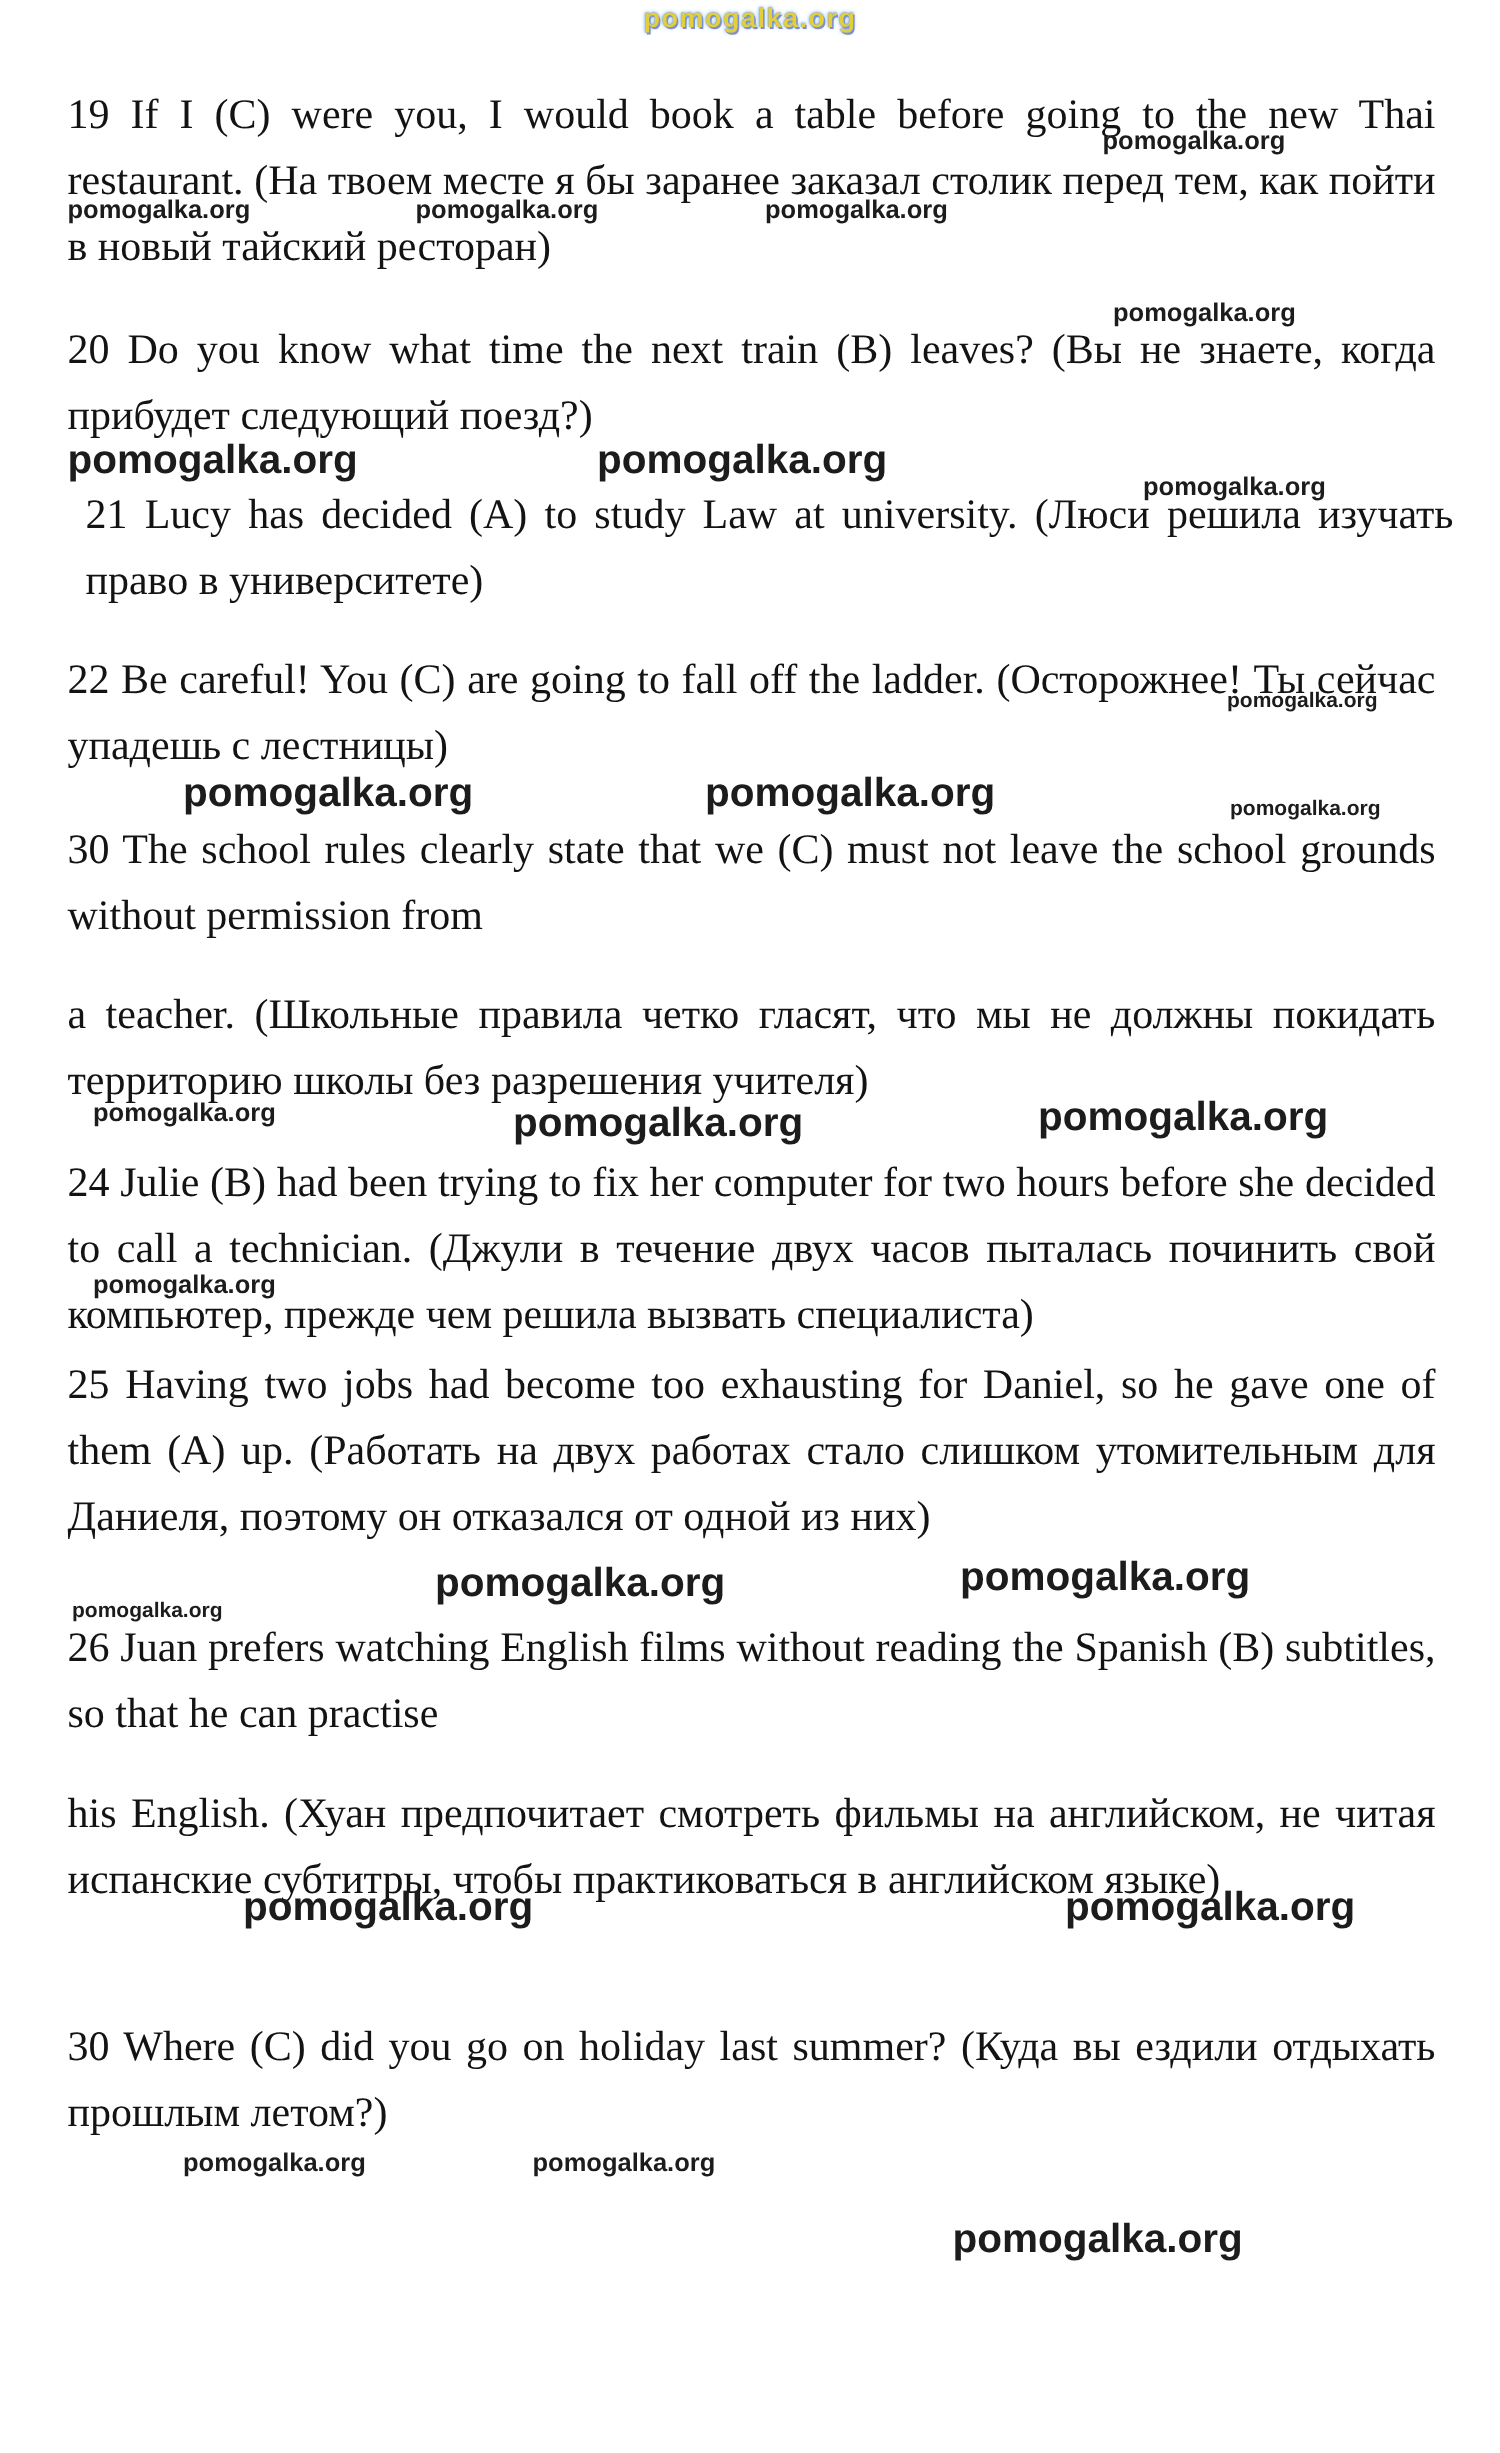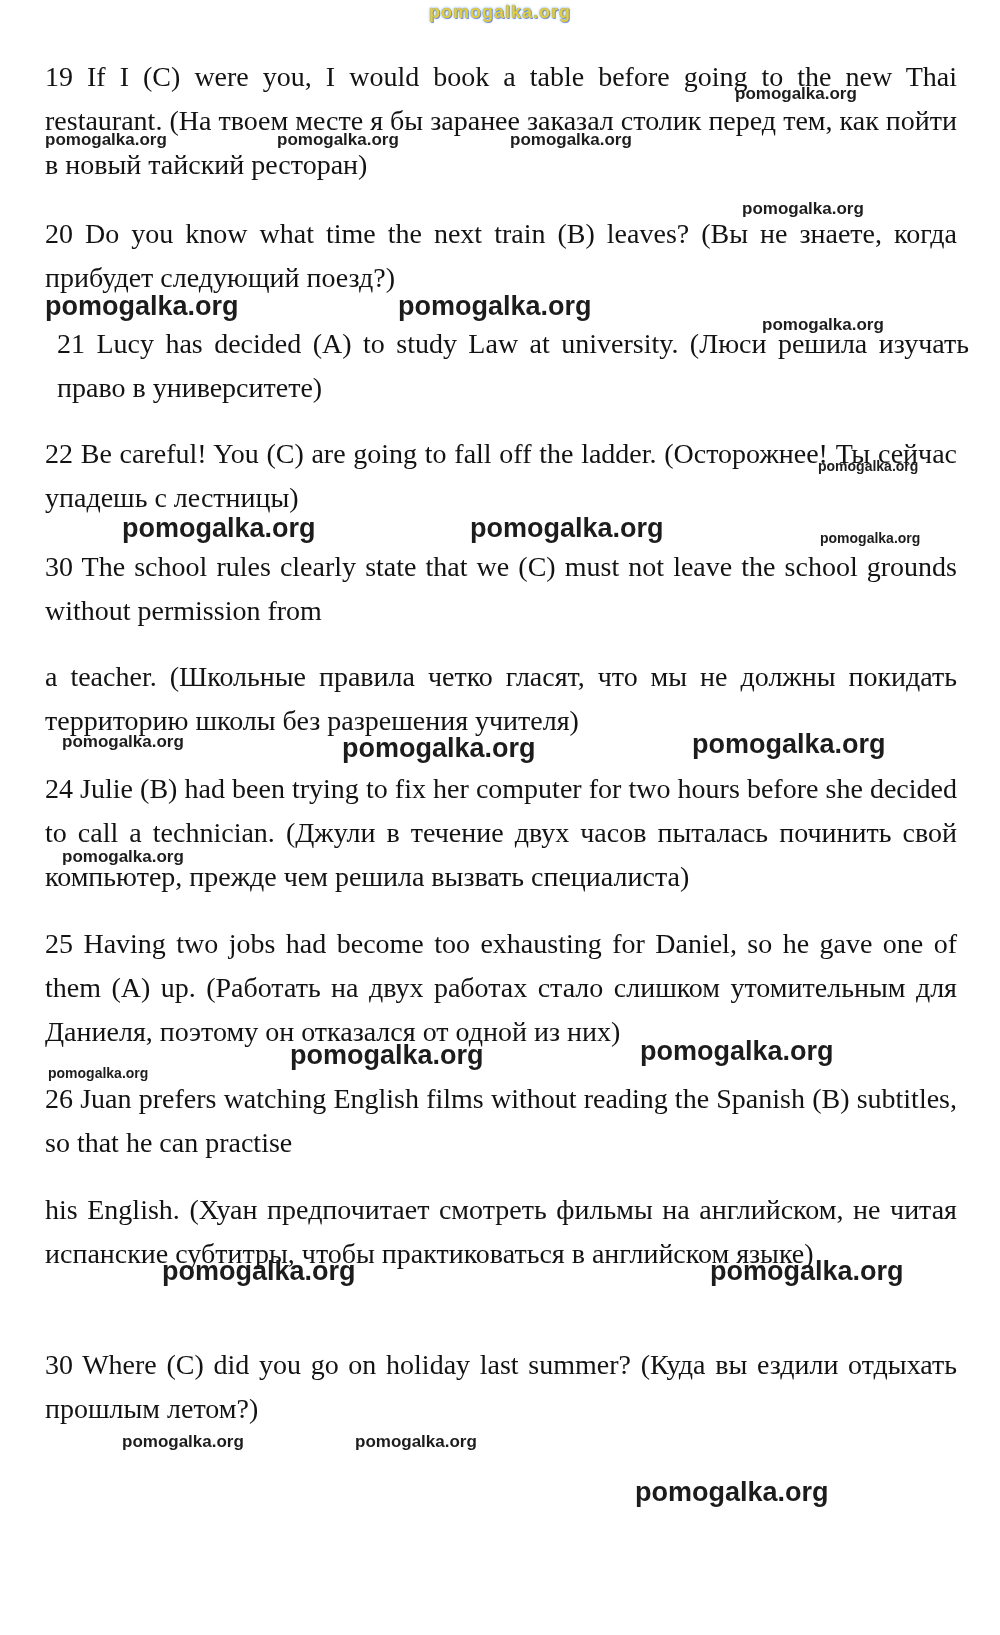--- a/index.html
+++ b/index.html
@@ -56,21 +56,21 @@
 
   <div class="wm-top">pomogalka.org</div>
 
   <p class="para" style="top:55px;">19 If I (C) were you, I would book a table before going to the new Thai restaurant. (На твоем месте я бы заранее заказал столик перед тем, как пойти в новый тайский ресторан)</p>
   <p class="para" style="top:212px;">20 Do you know what time the next train (B) leaves? (Вы не знаете, когда прибудет следующий поезд?)</p>
   <p class="para" style="top:322px;margin-left:12px;">21 Lucy has decided (A) to study Law at university. (Люси решила изучать право в университете)</p>
   <p class="para" style="top:432px;">22 Be careful! You (C) are going to fall off the ladder. (Осторожнее! Ты сейчас упадешь с лестницы)</p>
   <p class="para" style="top:545px;">30 The school rules clearly state that we (C) must not leave the school grounds without permission from</p>
   <p class="para" style="top:655px;">a teacher. (Школьные правила четко гласят, что мы не должны покидать территорию школы без разрешения учителя)</p>
   <p class="para" style="top:767px;">24 Julie (B) had been trying to fix her computer for two hours before she decided to call a technician. (Джули в течение двух часов пыталась починить свой компьютер, прежде чем решила вызвать специалиста)</p>
-  <p class="para" style="top:922px;">25 Having two jobs had become too exhausting for Daniel, so he gave one of them (A) up. (Работать на двух работах стало слишком утомительным для Даниеля, поэтому он отказался от одной из них)</p>
+  <p class="para" style="top:902px;">25 Having two jobs had become too exhausting for Daniel, so he gave one of them (A) up. (Работать на двух работах стало слишком утомительным для Даниеля, поэтому он отказался от одной из них)</p>
   <p class="para" style="top:1077px;">26 Juan prefers watching English films without reading the Spanish (B) subtitles, so that he can practise</p>
   <p class="para" style="top:1188px;">his English. (Хуан предпочитает смотреть фильмы на английском, не читая испанские субтитры, чтобы практиковаться в английском языке)</p>
   <p class="para" style="top:1343px;">30 Where (C) did you go on holiday last summer? (Куда вы ездили отдыхать прошлым летом?)</p>
 
   <span class="wm wm-s" style="left:735px; top:84px;">pomogalka.org</span>
   <span class="wm wm-s" style="left:45px;  top:130px;">pomogalka.org</span>
   <span class="wm wm-s" style="left:277px; top:130px;">pomogalka.org</span>
   <span class="wm wm-s" style="left:510px; top:130px;">pomogalka.org</span>
   <span class="wm wm-s" style="left:742px; top:199px;">pomogalka.org</span>
   <span class="wm wm-s" style="left:762px; top:315px;">pomogalka.org</span>

